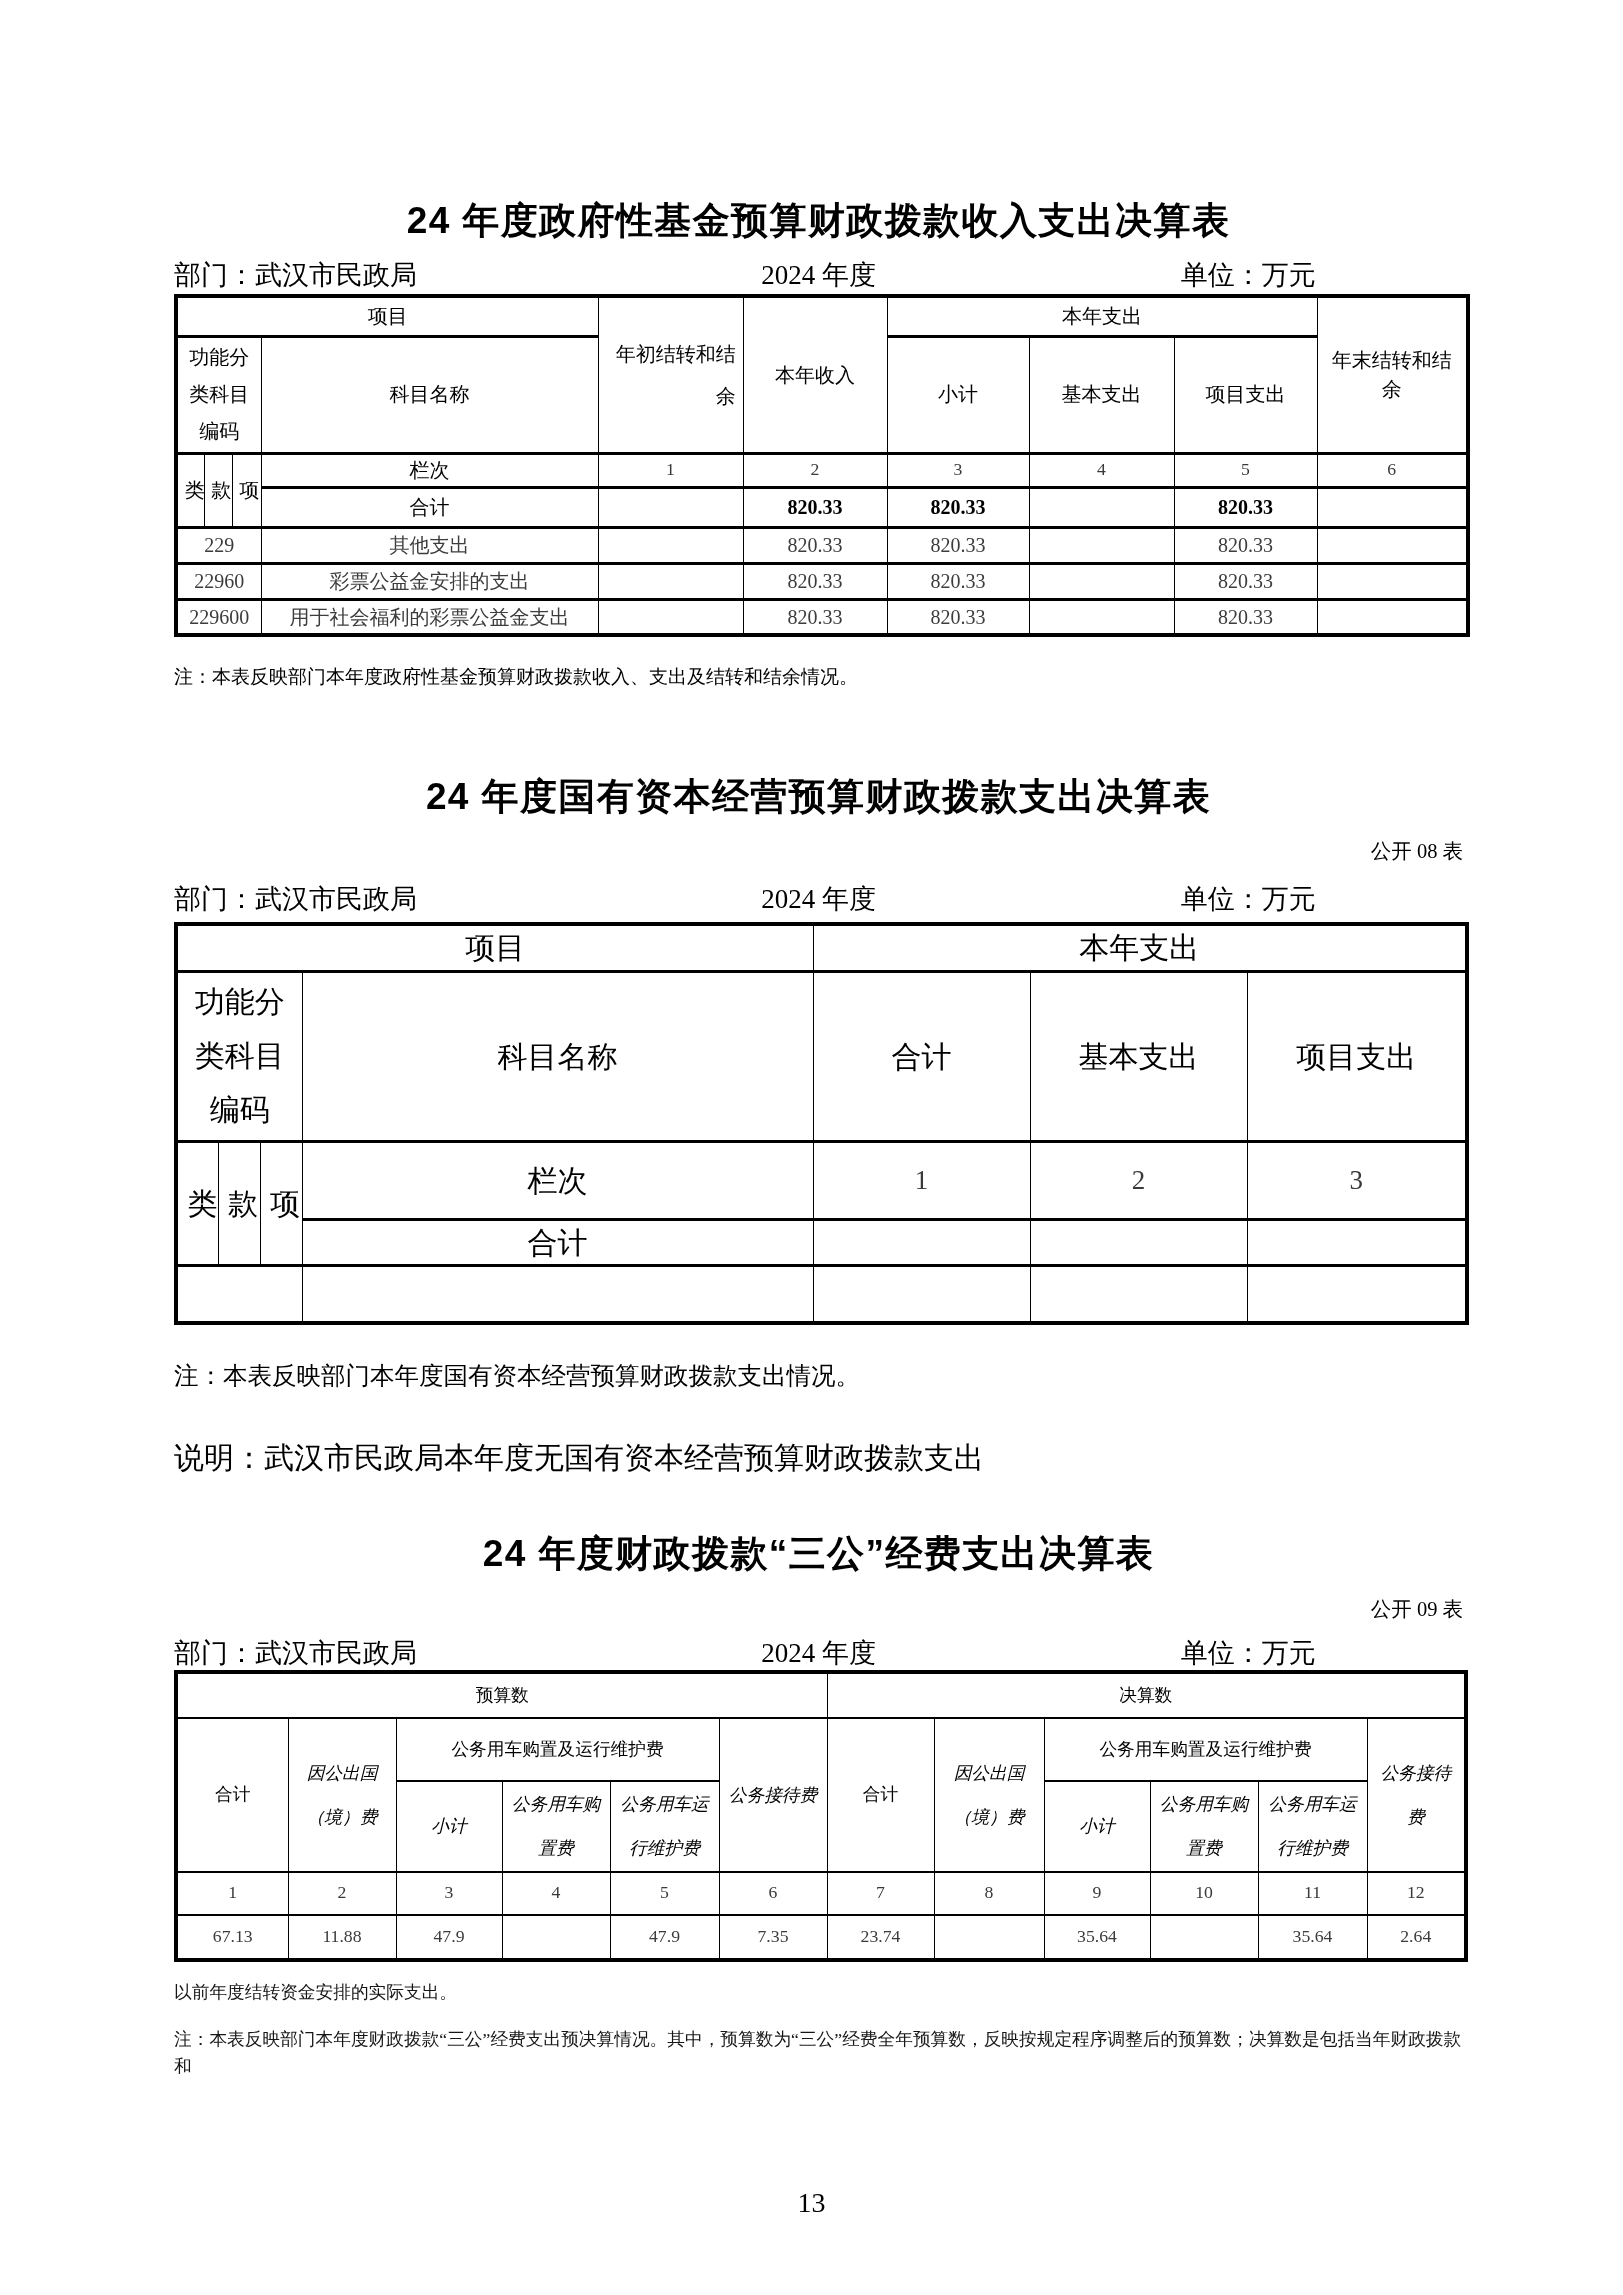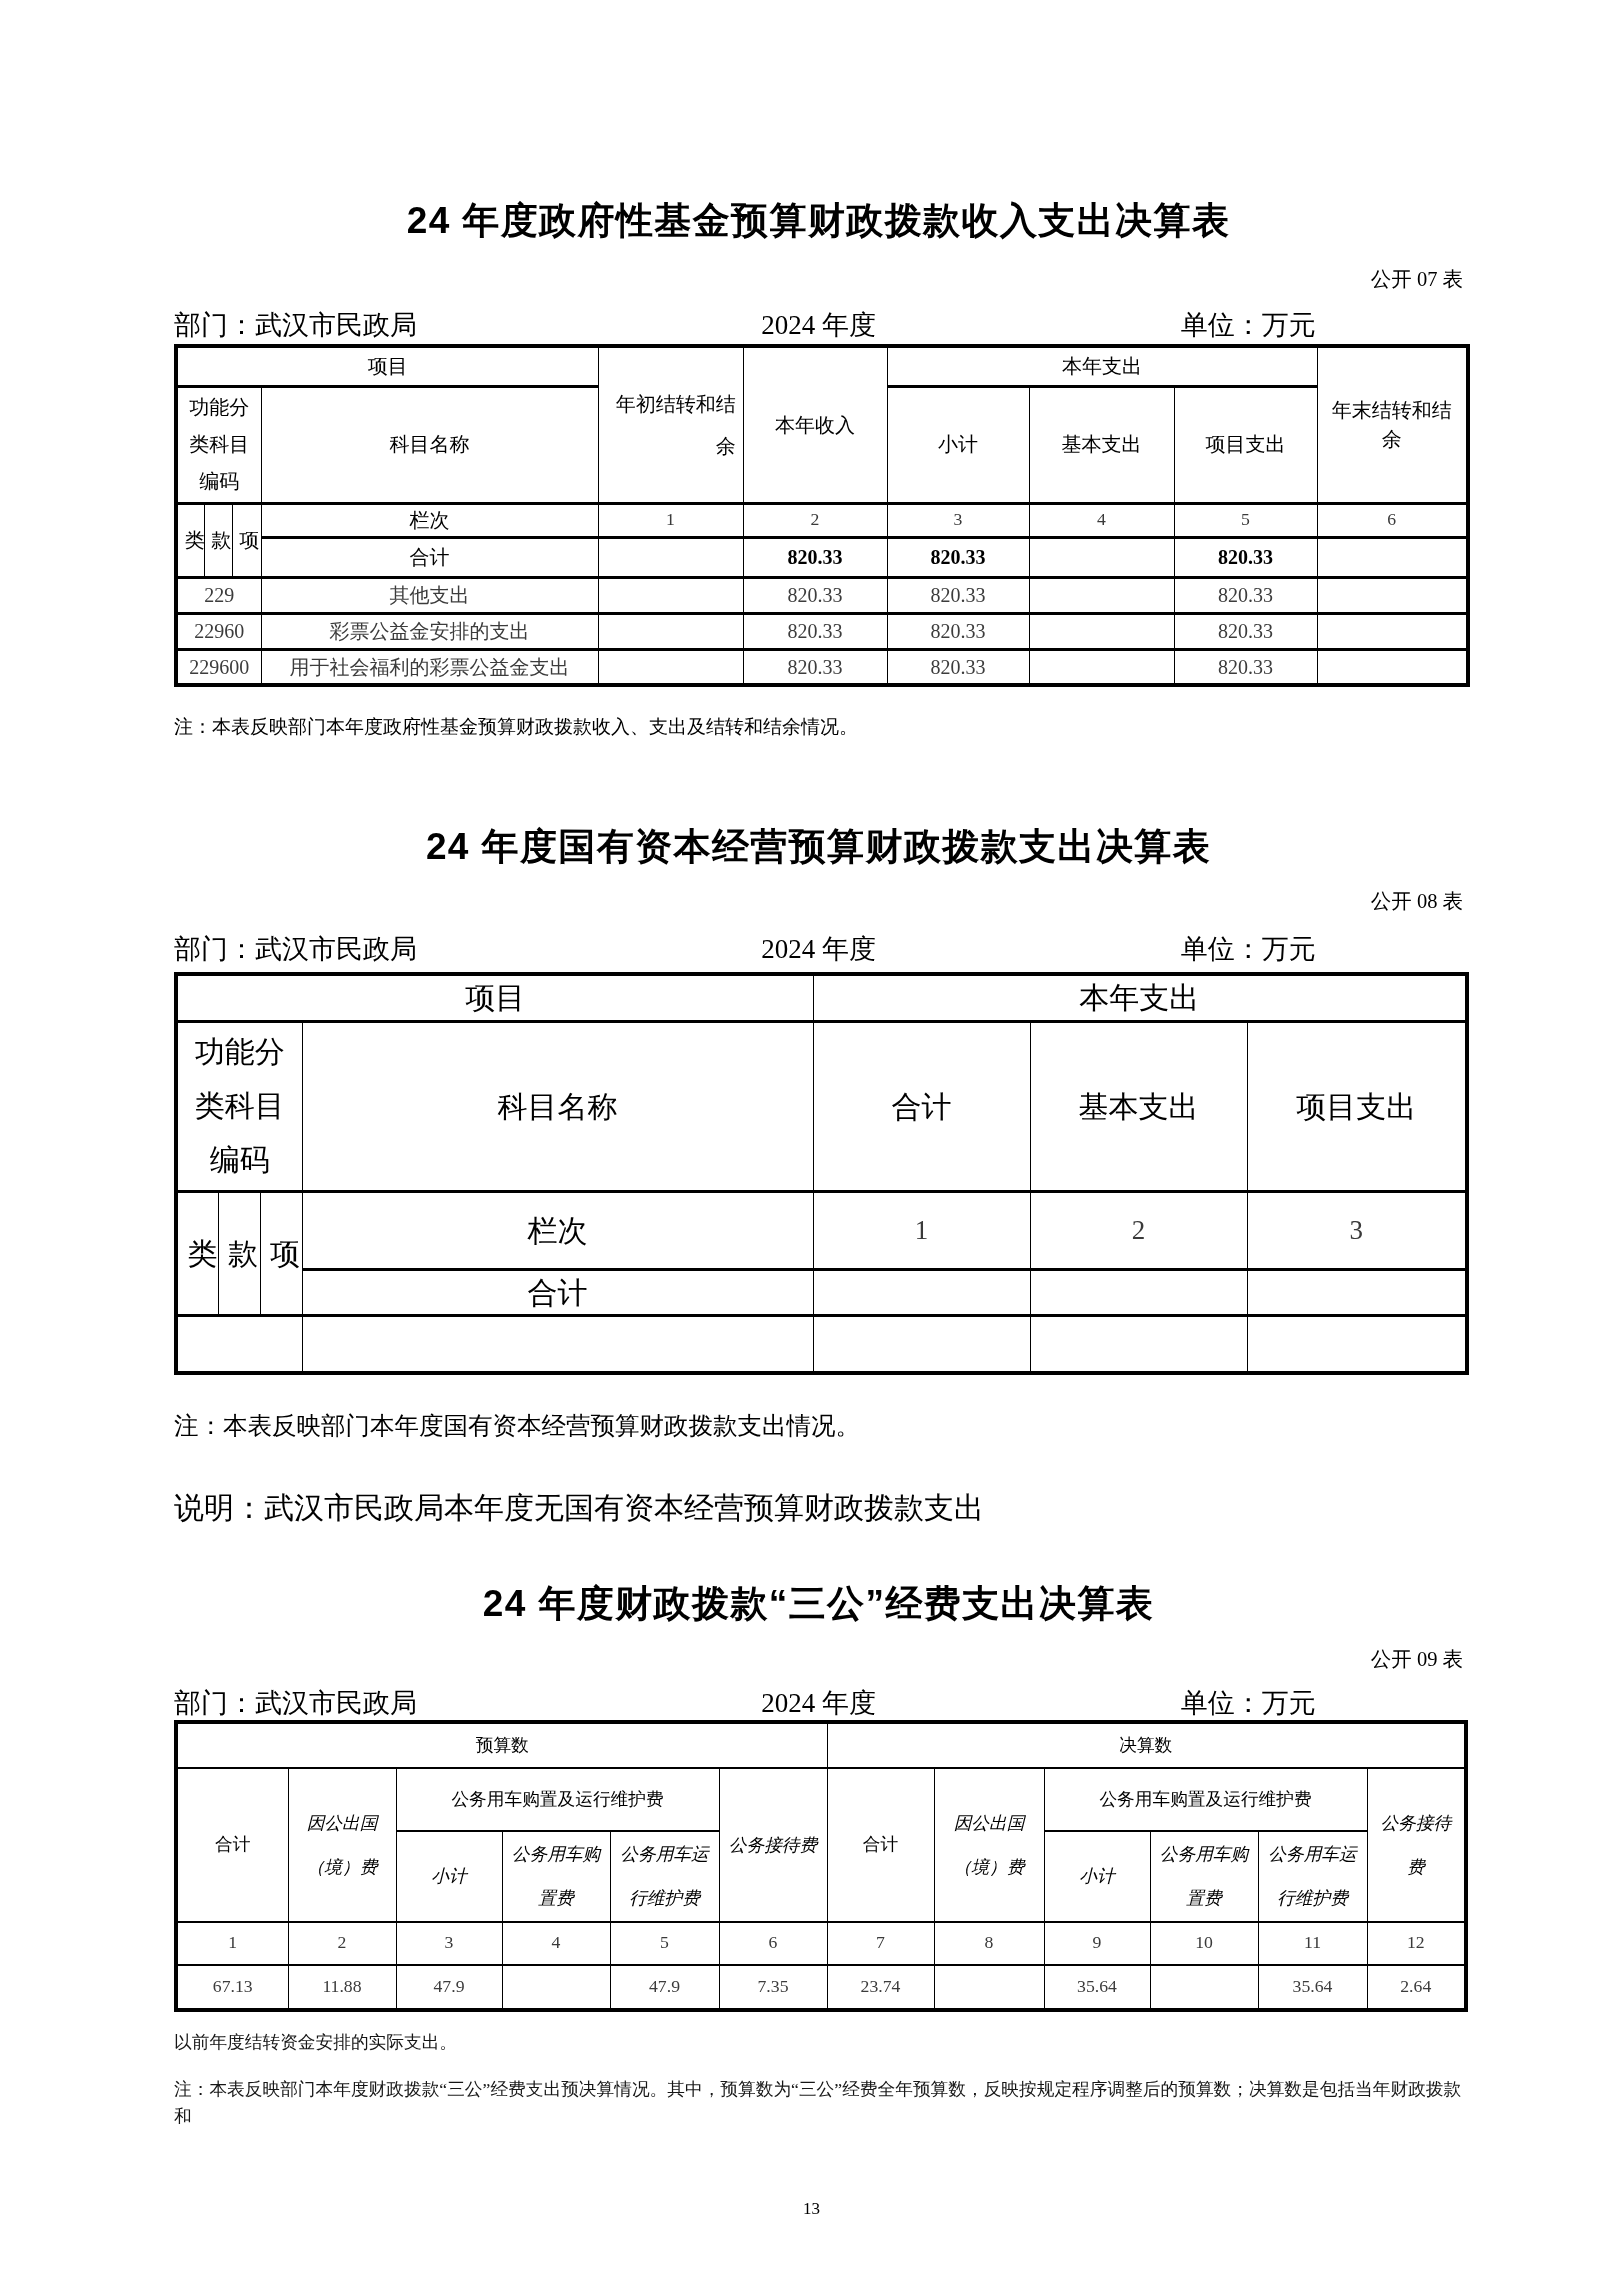--- a/index.html
+++ b/index.html
@@ -48,30 +48,29 @@
   
   .code{text-align:left;color:#3c3c3c;padding-left:11px;}
   .name{text-align:left;color:#3c3c3c;padding-left:11px;}
   .num{text-align:right;color:#3c3c3c;}
   .tnum{text-align:right;font-weight:700;color:#000;}
   .note7{margin-top:27px;font-size:19px;}
   .note8{margin-top:34px;font-size:24.5px;}
   .remark8{margin-top:46px;font-size:30px;}
   .note9{margin-top:19px;font-size:17.7px;line-height:1.55;color:#161616;}
   .note9-l2{margin-top:17.7px;}
-  .page-num{position:absolute;left:0;right:0;bottom:76px;text-align:center;font-size:17px;}
+  .page-num{position:absolute;left:0;right:0;bottom:76px;text-align:center;font-size:28px;}
 </style>
 </head>
 <body>
 
 <div class="page">
 
   <section>
     <h1 class="doc-title">24 年度政府性基金预算财政拨款收入支出决算表</h1>
-    <div class="sheet-label sl07">公开 07 表</div>
     <div class="meta-row m1">
       <span>部门：武汉市民政局</span>
       <span class="m-c">2024 年度</span>
       <span class="m-r">单位：万元</span>
     </div>
     <table class="t t07">
       <colgroup>
         <col style="width:28px">
           <col style="width:28px">
           <col style="width:29px">

